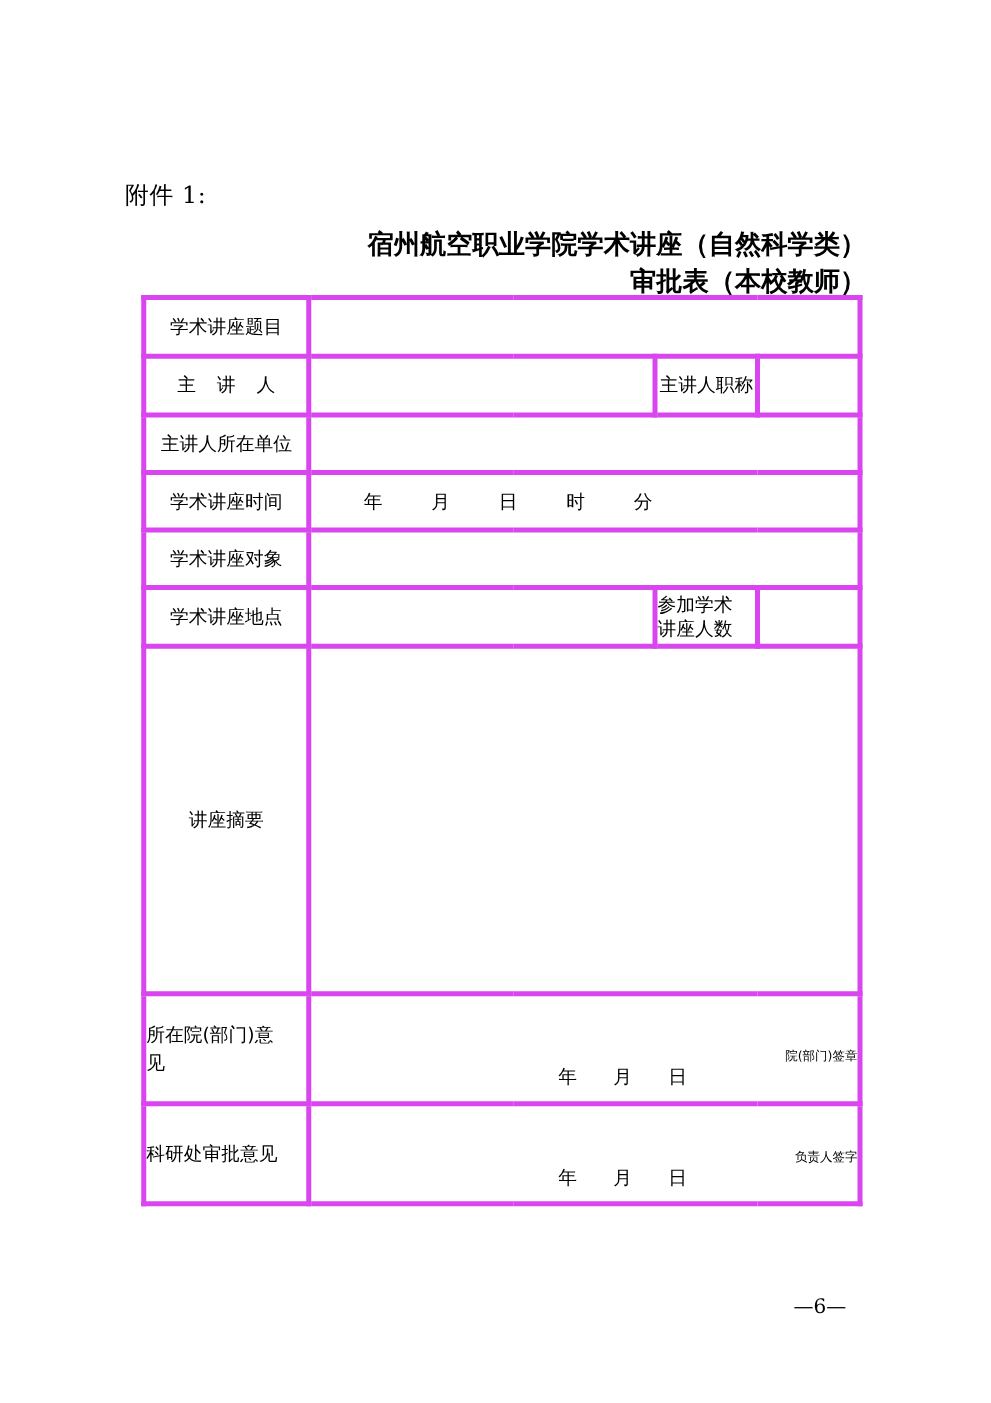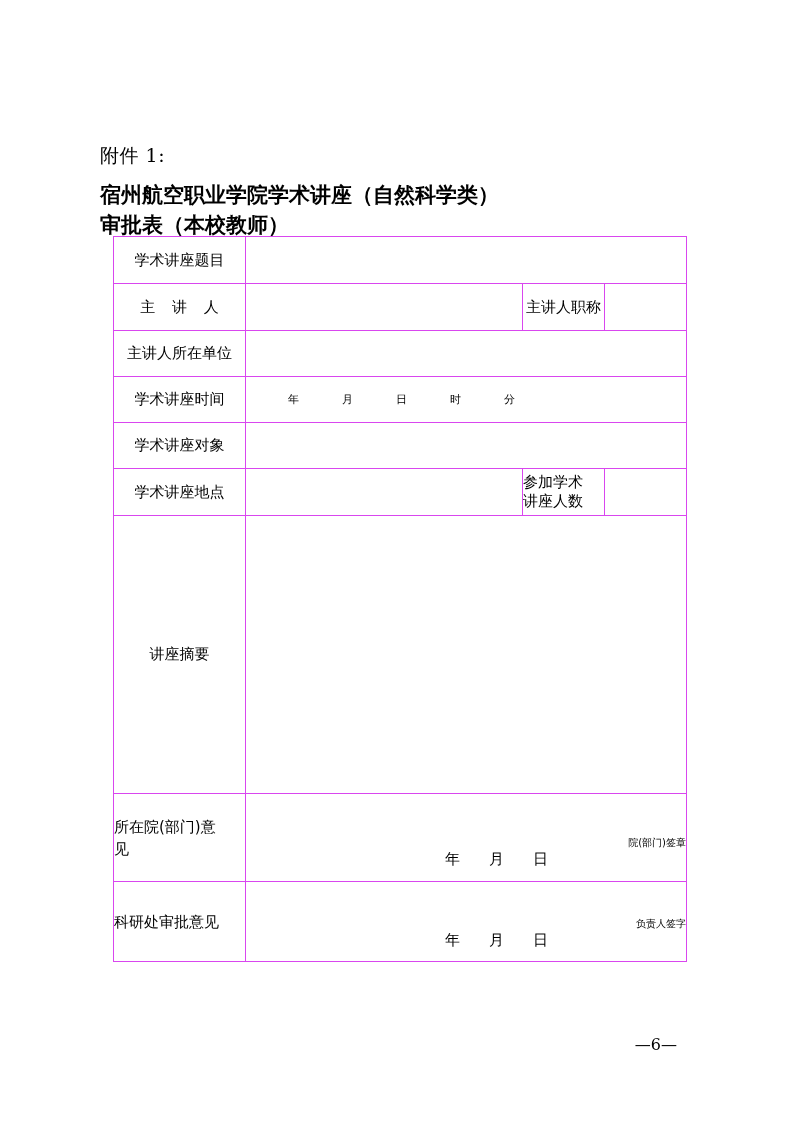--- a/index.html
+++ b/index.html
@@ -27,39 +27,39 @@
     top: 143px;
     font-size: 19px;
     letter-spacing: 0.5px;
     font-family: "DejaVu Serif", "Liberation Serif", serif;
   }
   .doc-title {
     position: absolute;
     left: 100px;
     top: 180px;
     width: 593px;
-    text-align: left;
+    text-align: right;
     font-size: 21px;
     font-weight: bold;
     line-height: 30px;
     font-family: Liberation Serif, serif;
   }
   .doc-title .line2 {
     display: block;
   }
   table.form {
     position: absolute;
     left: 113px;
     top: 236px;
     width: 573px;
     border-collapse: collapse;
     table-layout: fixed;
   }
   table.form td {
-    border: 1px solid #d946ef;
+    border: 4px solid #d946ef;
     font-size: 15px;
     font-family: "DejaVu Sans", "Liberation Sans", sans-serif;
     padding: 0;
     vertical-align: middle;
   }
   td.lbl {
     text-align: center;
     width: 132px;
   }
   td.val {
@@ -75,21 +75,21 @@
   .h-row-dept { height: 88px; }
   .h-row-office { height: 80px; }
 
   .spaced {
     letter-spacing: 6px;
     padding-left: 6px;
   }
   .datetime-line {
     padding-left: 42px;
     letter-spacing: 2px;
-    font-size: 11px;
+    font-size: 15px;
   }
   .datetime-line span {
     display: inline-block;
     width: 54px;
     text-align: left;
   }
   .sub-lbl {
     text-align: left;
     width: 82px;
     font-size: 14px;

